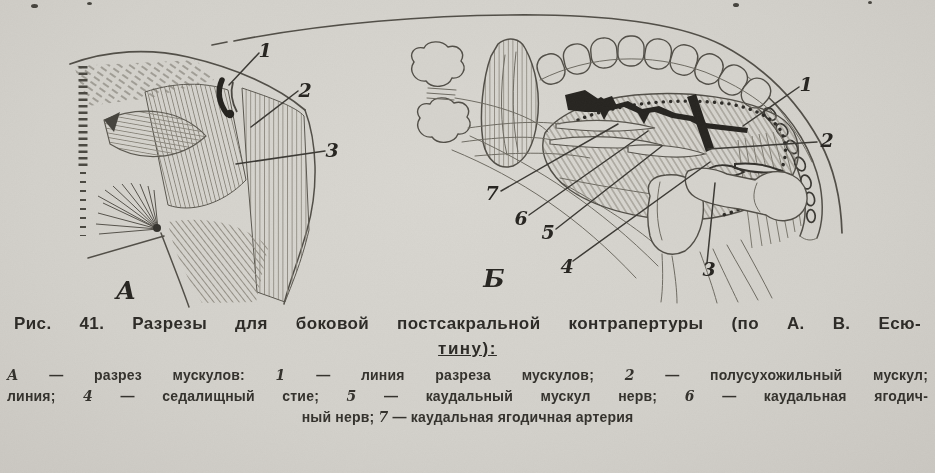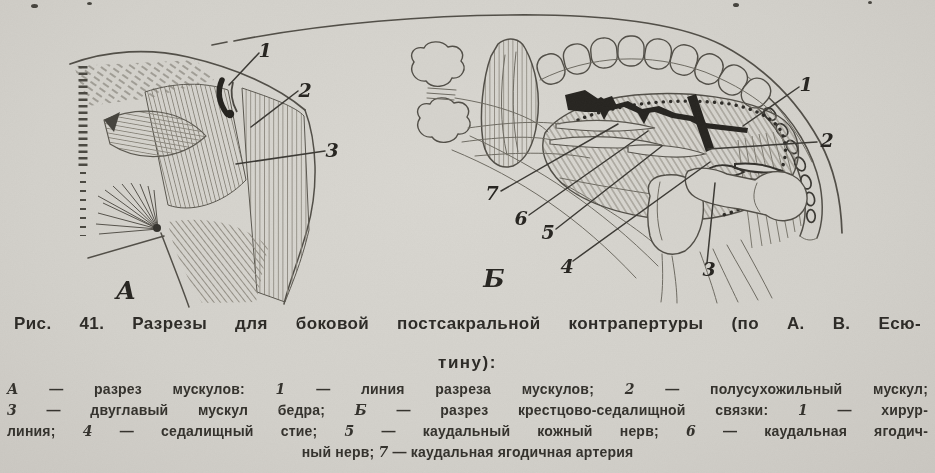--- a/index.html
+++ b/index.html
@@ -11,21 +11,21 @@
   .ink{stroke:#514e47;fill:none;stroke-width:1.5;stroke-linecap:round;}
   .ink2{stroke:#514e47;fill:none;stroke-width:1.7;stroke-linecap:round;}
   .thin{stroke:#6e6b62;fill:none;stroke-width:1;stroke-linecap:round;}
   .lead{stroke:#3b3934;fill:none;stroke-width:1.5;stroke-linecap:round;}
   .dark{fill:#262420;stroke:none;}
   .bone{fill:#d6d4ce;stroke:#514e47;stroke-width:1.4;}
   .lbl{font:italic bold 19px "DejaVu Serif", serif;fill:#262420;text-anchor:middle;}
   .letter{font:italic bold 25px "DejaVu Serif", serif;fill:#262420;text-anchor:middle;}
   .caption{margin:6px 14px 0;font-weight:bold;font-size:17px;letter-spacing:.4px;color:#2c2a26;}
   .caption .l1{text-align:justify;text-align-last:justify;}
-  .caption .l2{text-align:center;letter-spacing:1.5px;margin-top:19px;}
+  .caption .l2{text-align:center;letter-spacing:1.5px;margin-top:5px;text-decoration:underline;}
   .legend{margin:6px 7px 0;font-weight:bold;font-size:14px;line-height:21px;color:#33312c;letter-spacing:.2px;}
   .legend .ln{text-align:justify;text-align-last:justify;}
   .legend .ln.last{text-align:right;text-align-last:center;}
   .legend i{font-family:"DejaVu Serif", serif;font-style:italic;font-weight:bold;}
   .speck{position:absolute;background:#45433d;border-radius:50%;}
 </style>
 </head>
 <body>
 
 <div class="page">
@@ -220,22 +220,21 @@
     </g>
   </svg>
 
   <div class="caption">
     <div class="l1">Рис. 41. Разрезы для боковой постсакральной контрапертуры (по А. В. Есю-</div>
     <div class="l2">тину):</div>
   </div>
 
   <div class="legend">
     <div class="ln"><i>А</i><span> — разрез мускулов: </span><i>1</i><span> — линия разреза мускулов; </span><i>2</i><span> — полусухожильный мускул;</span></div>
-    <div class="ln"><i>3</i><span> — двуглавый мускул бедра; </span><i>Б</i><span> — разрез крестцово-седалищной связки: </span><i>1</i><span> — хирур-</span></div>
-    <div class="ln"><span>линия; </span><i>4</i><span> — седалищный стие; </span><i>5</i><span> — каудальный кожный нерв; </span><i>6</i><span> — каудальная ягодич-</span></div>
+    <div class="ln"><span>линия; </span><i>4</i><span> — седалищный стие; </span><i>5</i><span> — каудальный мускул нерв; </span><i>6</i><span> — каудальная ягодич-</span></div>
     <div class="ln last"><span>ный нерв; </span><i>7</i><span> — каудальная ягодичная артерия</span></div>
   </div>
 
   <svg class="grain" width="935" height="473">
     <filter id="n">
         <feTurbulence type="fractalNoise" baseFrequency="0.9" numOctaves="2" stitchTiles="stitch"></feTurbulence>
       <feColorMatrix type="matrix" values="0 0 0 0 0.25 0 0 0 0 0.24 0 0 0 0 0.22 0 0 0 0.6 0"></feColorMatrix>
     </filter>
     <rect width="935" height="473" filter="url(#n)" opacity="0.09"></rect>
   </svg>

